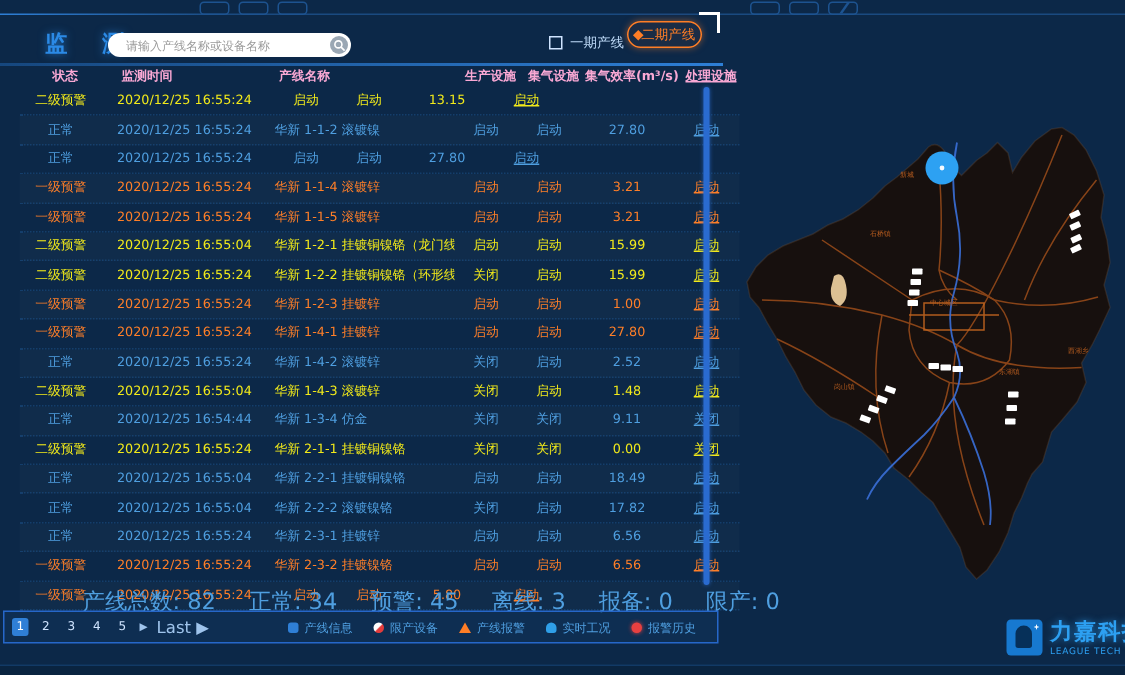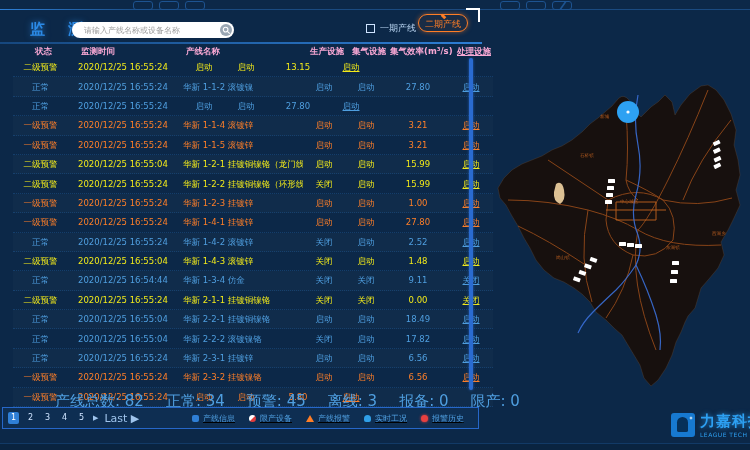--- a/index.html
+++ b/index.html
@@ -22,21 +22,21 @@
     border-radius:9px;display:flex;align-items:center;padding:0 2px 0 10px;box-sizing:border-box;}
   .search input{flex:1;border:0;outline:0;background:transparent;font-size:8px;color:#555;
     font-family:"DejaVu Sans",sans-serif;min-width:0;}
   .search input::placeholder{color:#9a9a9a;}
   .search-btn{width:12px;height:12px;border-radius:50%;background:#9aa7b4;display:flex;
     align-items:center;justify-content:center;flex:0 0 auto;}
   .chk{position:absolute;left:366px;top:24px;width:7px;height:7px;border:1px solid #cfe4ff;background:transparent;}
   .chk-label{position:absolute;left:380px;top:22px;font-size:9px;color:#bcd8f5;}
   .phase2-btn{position:absolute;left:418px;top:14px;width:50px;height:18px;border:1px solid #ff7e26;
     border-radius:10px;color:#ff7e26;font-size:9px;display:flex;align-items:center;justify-content:center;
-    gap:0;background:rgba(255,126,38,.06);box-shadow:0 0 5px rgba(255,126,38,.5);box-sizing:border-box;flex-direction:column;}
+    gap:0;background:rgba(255,126,38,.06);box-shadow:0 0 5px rgba(255,126,38,.5);box-sizing:border-box;}
   .phase2-ico{display:inline-block;width:5px;height:5px;background:#ff7e26;transform:rotate(45deg);}
   .corner-bracket{position:absolute;left:466px;top:8px;width:12px;height:12px;
     border-top:2px solid #fff;border-right:2px solid #fff;}
 
   .toolbar-divider{position:absolute;left:0;top:42px;width:482px;height:2px;
     background:linear-gradient(90deg,#16477e,#2e7fd6);}
 
   
   .thead,.trow{display:flex;width:480px;}
   .thead{position:absolute;left:16px;top:44px;height:14px;color:#f9a8d4;font-weight:bold;}
@@ -60,21 +60,21 @@
   .summary .item{white-space:nowrap;}
 
   
   .footer{position:absolute;left:2px;top:407px;width:477px;height:22px;border:1px solid #2667c9;
     box-sizing:border-box;background:rgba(32,88,160,.12);display:flex;align-items:center;}
   .pages{display:flex;align-items:center;gap:6px;padding-left:5px;}
   .page{min-width:11px;height:12px;line-height:12px;text-align:center;font-size:8px;color:#cfe4ff;cursor:pointer;}
   .page.current{background:#2f7fd6;border-radius:2px;color:#fff;}
   .page-arrow{font-size:7px;color:#9fc4ec;cursor:pointer;}
   .page-last{font-size:11px;color:#9fc4ec;cursor:pointer;}
-  .legend{display:flex;align-items:center;gap:14px;margin-left:auto;padding-right:14px;text-decoration:underline;}
+  .legend{display:flex;align-items:center;gap:14px;margin-left:auto;padding-right:14px;}
   .legend .litem{display:flex;align-items:center;gap:4px;font-size:8px;color:#4f9fe0;cursor:pointer;white-space:nowrap;}
   .lic{display:inline-block;width:7px;height:7px;flex:0 0 auto;}
   .lic.line-info-icon{background:#2f7fd6;border-radius:2px;}
   .lic.limit-device-icon{border-radius:50%;background:linear-gradient(135deg,#fff 46%,#e23b3b 54%);}
   .lic.line-alarm-icon{width:0;height:0;background:none;border-left:4px solid transparent;
     border-right:4px solid transparent;border-bottom:7px solid #ff7e26;}
   .lic.realtime-status-icon{background:#2f9fe8;border-radius:50% 50% 2px 2px;}
   .lic.alarm-history-icon{background:#e84040;border-radius:50%;box-shadow:0 0 3px #e84040;}
 
   

